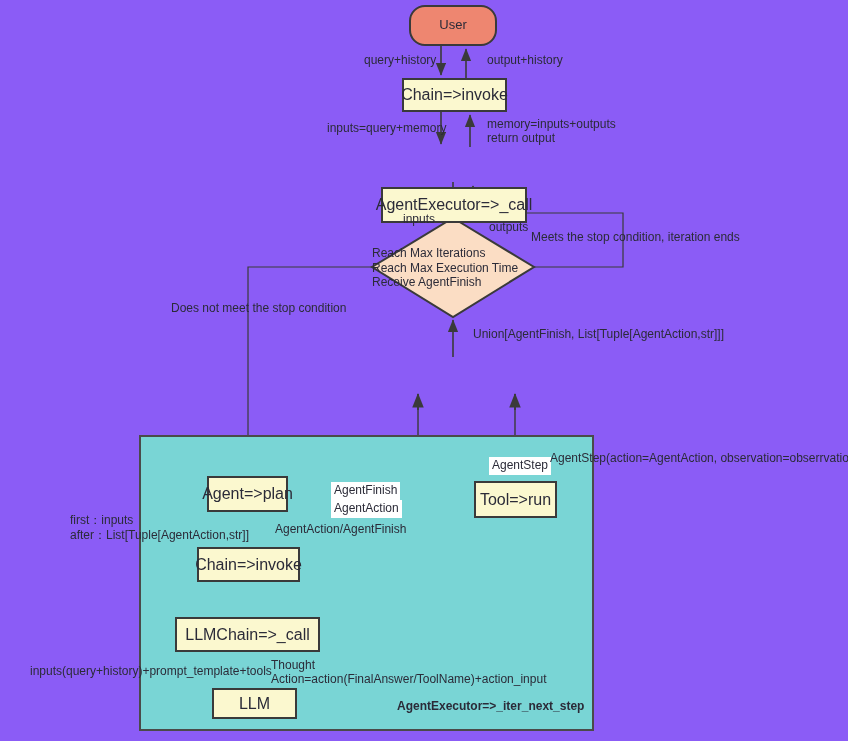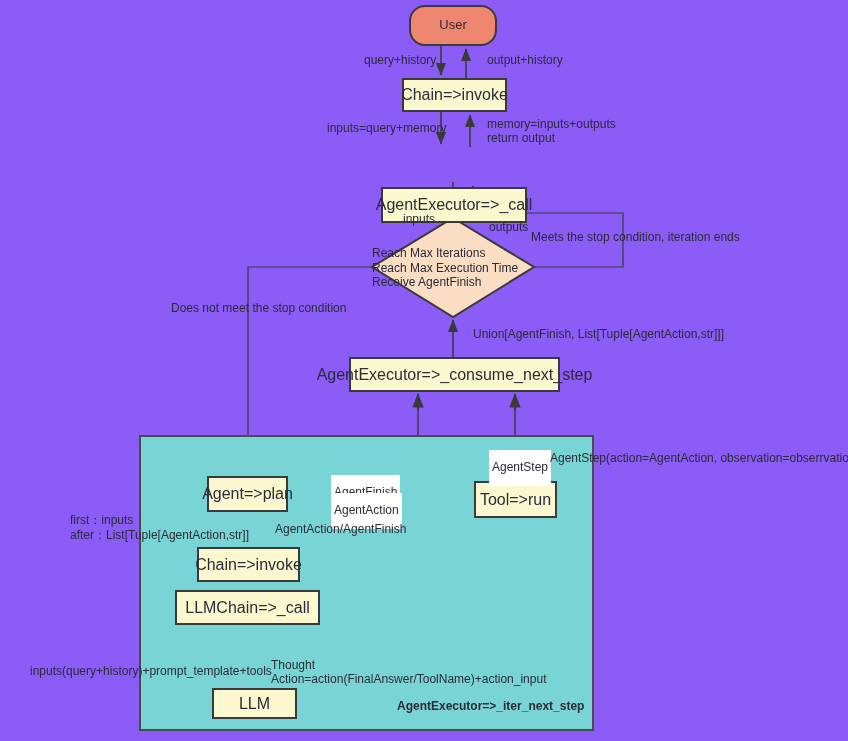--- a/index.html
+++ b/index.html
@@ -70,21 +70,22 @@
   .edge-label {
     position: absolute;
     font-size: 12px;
     color: #2b2b38;
     line-height: 1.3;
     white-space: nowrap;
     z-index: 4;
   }
   .edge-label.boxed {
     background: #ffffff;
-    padding: 10px 3px;
+    padding: 1px 3px;
+    margin-top: 7px;
   }
   .group-caption {
     position: absolute;
     font-size: 12px;
     font-weight: bold;
     color: #2b2b38;
     white-space: nowrap;
     z-index: 4;
   }
 </style>
@@ -152,41 +153,38 @@
   <div class="node" style="left:381px; top:147px; width:146px; height:36px;margin-top:40px;">
     <span>AgentExecutor=&gt;_call</span>
   </div>
 
   <div class="diamond-text" style="left:372px; top:218px; width:162px; height:100px;">
     <span>Reach Max Iterations</span>
     <span>Reach Max Execution Time</span>
     <span>Receive AgentFinish</span>
   </div>
 
-  <div class="node" style="left:349px; top:357px; width:211px; height:35px;">
-    <span>AgentExecutor=&gt;_consume_next_step</span>
-  </div>
 
   <div class="group-box" style="left:139px; top:435px; width:455px; height:296px;"></div>
 
   <div class="group-caption" style="left:397px; top:699px;">AgentExecutor=&gt;_iter_next_step</div>
 
   <div class="node" style="left:207px; top:476px; width:81px; height:36px;">
     <span>Agent=&gt;plan</span>
   </div>
 
   <div class="node" style="left:474px; top:481px; width:83px; height:37px;">
     <span>Tool=&gt;run</span>
   </div>
 
   <div class="node" style="left:197px; top:547px; width:103px; height:35px;">
     <span>Chain=&gt;invoke</span>
   </div>
 
-  <div class="node" style="left:175px; top:590px; width:145px; height:35px;">
+  <div class="node" style="left:175px; top:617px; width:145px; height:35px;">
     <span>LLMChain=&gt;_call</span>
   </div>
 
   <div class="node" style="left:212px; top:688px; width:85px; height:31px;">
     <span>LLM</span>
   </div>
 
   <div class="edge-label" style="left:364px; top:53px;">query+history</div>
 
   <div class="edge-label" style="left:487px; top:53px;">output+history</div>

